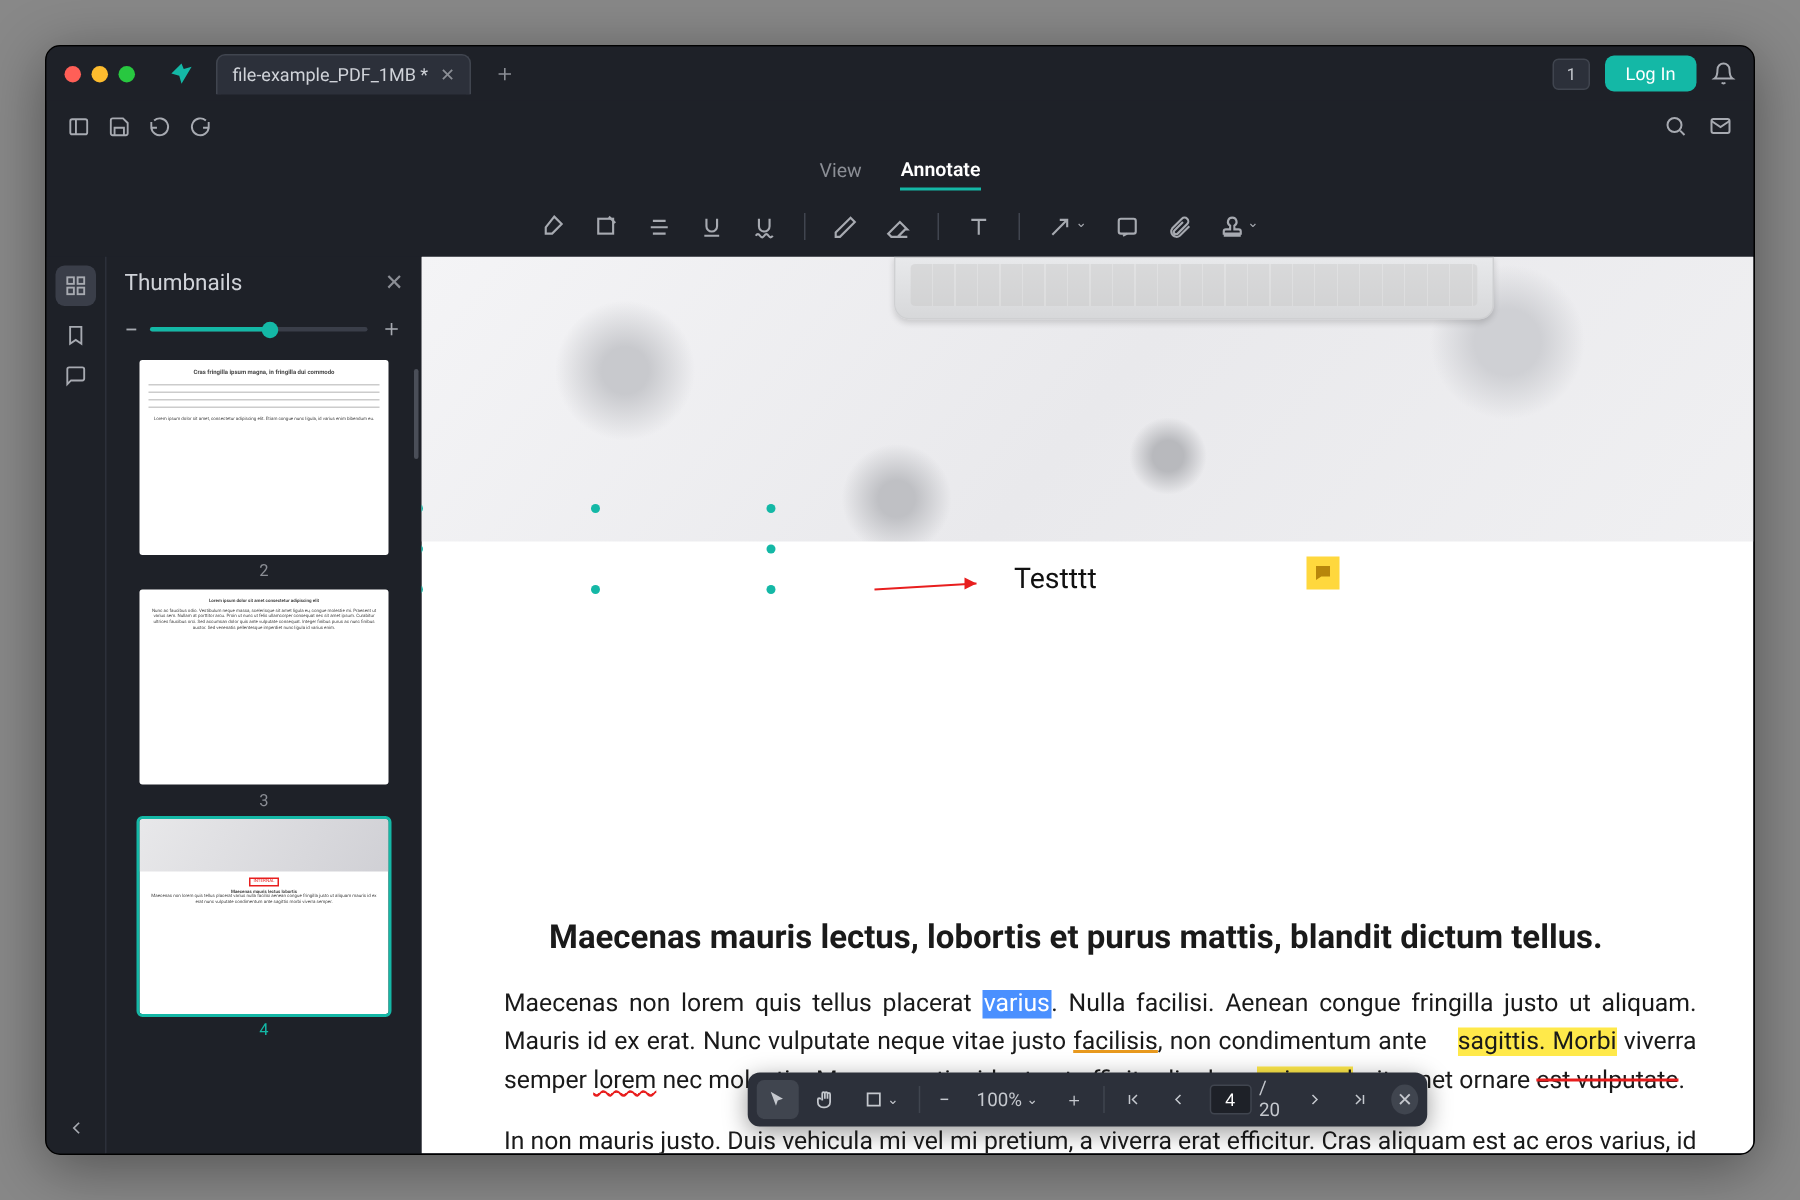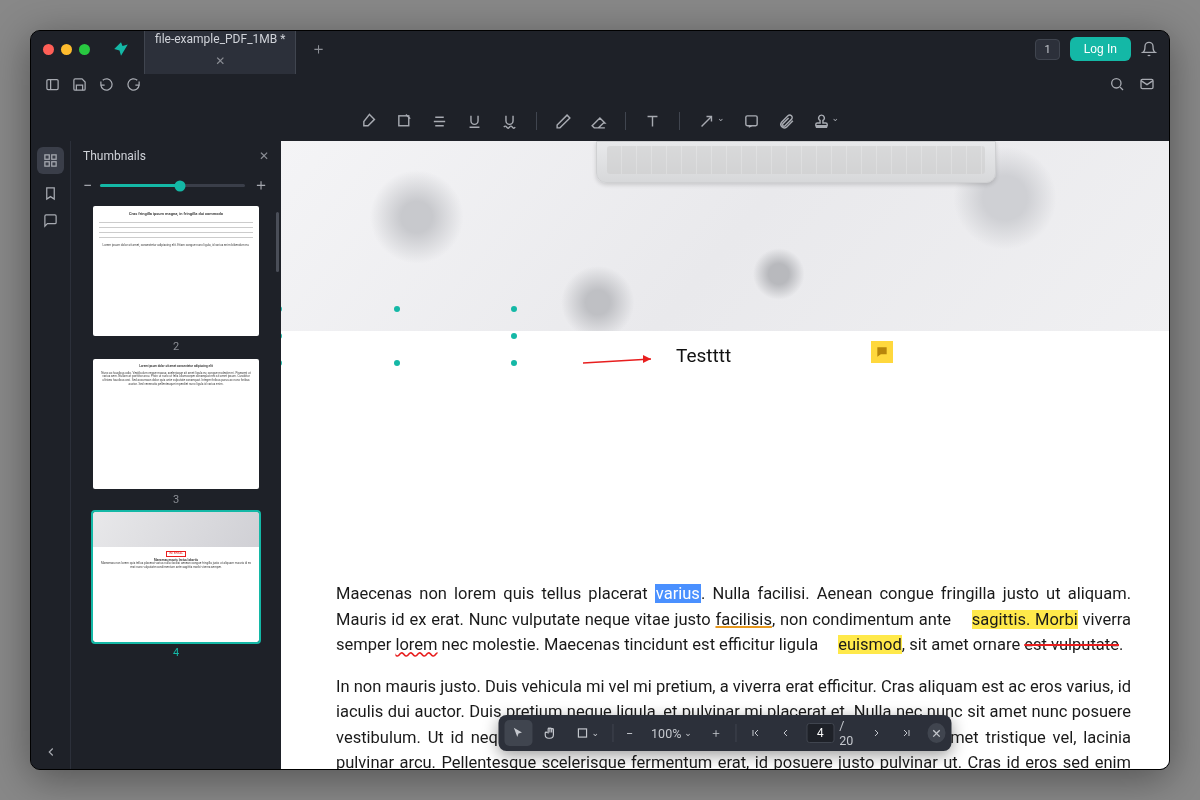--- a/index.html
+++ b/index.html
@@ -3,40 +3,40 @@
 <meta charset="utf-8">
 <style>
   * { box-sizing: border-box; margin: 0; padding: 0; }
   body { font-family: -apple-system, BlinkMacSystemFont, "Segoe UI", Roboto, sans-serif; background: #888; display:flex; align-items:center; justify-content:center; height:100vh;}
   .window { width:1140px; height:740px; background:#1e2128; border-radius:10px; overflow:hidden; display:flex; flex-direction:column; box-shadow:0 8px 40px rgba(0,0,0,0.4); position:relative; border:1px solid #000;}
   .titlebar { height:36px; background:#1e2128; display:flex; align-items:center; padding:0 12px; gap:8px;}
   .traffic { display:flex; gap:7px; margin-right:8px;}
   .traffic span { width:11px; height:11px; border-radius:50%; display:block;}
   .tr-close{background:#ff5f57;} .tr-min{background:#febc2e;} .tr-max{background:#28c840;}
   .logo { width:18px; height:18px; color:#14b8a6; margin:0 6px;}
-  .tab { background:#2c303a; border-radius:6px 6px 0 0; padding:6px 10px; font-size:12px; color:#d0d3d9; display:flex; align-items:center; gap:8px; border:1px solid #40454f; border-bottom:none;flex-direction:column;}
+  .tab { background:#2c303a; border-radius:6px 6px 0 0; padding:6px 10px; font-size:12px; color:#d0d3d9; display:flex; align-items:center; gap:8px; border:1px solid #40454f; border-bottom:none;}
   .tab-close{color:#8b8e95; cursor:pointer;}
   .new-tab{color:#8b8e95; margin-left:6px; cursor:pointer;}
   .title-right{margin-left:auto; display:flex; align-items:center; gap:10px;}
   .badge{background:#2c303a; color:#c5c8ce; font-size:11px; padding:3px 8px; border-radius:4px; border:1px solid #40454f;}
   .login{background:#14b8a6; color:#fff; font-size:12px; padding:5px 14px; border-radius:6px; border:none; cursor:pointer; font-weight:500;}
   .icon-btn{color:#a7aab1; cursor:pointer; display:flex;}
   .toolbar1{height:34px; display:flex; align-items:center; padding:0 14px; gap:12px;}
   .toolbar1 .right{margin-left:auto; display:flex; gap:14px;}
   .tabs-row{display:flex; justify-content:center; gap:26px; height:30px; align-items:center;}
   .mtab{font-size:13px; color:#8b8e95; cursor:pointer; padding-bottom:4px;}
   .mtab.active{color:#fff; font-weight:600; border-bottom:2px solid #14b8a6;}
   .toolbar2{height:40px; display:flex; align-items:center; justify-content:center; gap:18px; color:#a7aab1;}
   .tb-div{width:1px; height:18px; background:#40454f;}
   .body{flex:1; display:flex; overflow:hidden;}
   .leftbar{width:40px; background:#1e2128; border-right:1px solid #2c303a; display:flex; flex-direction:column; align-items:center; padding-top:6px; gap:12px; color:#a7aab1; position:relative;}
   .leftbar .sel{background:#3a3e49; border-radius:6px; padding:6px;}
   .leftbar .collapse{position:absolute; bottom:10px;}
   .thumbs{width:210px; background:#1e2128; display:flex; flex-direction:column;}
-  .thumbs-head{display:flex; align-items:center; padding:8px 12px; font-size:12px; color:#d0d3d9;}
+  .thumbs-head{display:flex; align-items:center; padding:8px 12px; font-size:15px; color:#d0d3d9;}
   .thumbs-head .x{margin-left:auto; color:#8b8e95; cursor:pointer;}
   .zoom-row{display:flex; align-items:center; padding:4px 12px 10px; gap:8px; color:#a7aab1;}
   .zslider{flex:1; height:3px; background:#3a3e49; border-radius:2px; position:relative;}
   .zslider .fill{position:absolute; left:0; top:0; bottom:0; width:55%; background:#14b8a6; border-radius:2px;}
   .zslider .knob{position:absolute; left:55%; top:50%; width:11px; height:11px; background:#14b8a6; border-radius:50%; transform:translate(-50%,-50%);}
   .thumb-list{flex:1; overflow:auto; padding:0 22px 10px; position:relative;}
   .thumb-list::-webkit-scrollbar{width:6px;} .thumb-list::-webkit-scrollbar-thumb{background:#3a3e49; border-radius:3px;}
   .thumb-list .sb-ind{position:absolute; right:2px; top:6px; width:3px; height:60px; background:#4a4e58; border-radius:2px;}
   .thumb{margin-bottom:6px; text-align:center;}
   .thumb .pg{background:#fff; height:130px; border-radius:2px; font-size:3px; color:#444; padding:6px; line-height:1.2; overflow:hidden; position:relative;}
@@ -145,20 +145,24 @@
         </span>
       <span class="icon-btn">
           <svg width="16" height="16" viewBox="0 0 24 24" fill="none" stroke="currentColor" stroke-width="2">
             <rect x="3" y="5" width="18" height="14" rx="2"></rect>
             <polyline points="3 7 12 13 21 7"></polyline>
           </svg>
         </span>
     </div>
   </div>
 
+  <div class="tabs-row">
+    <span class="mtab">View</span>
+    <span class="mtab active">Annotate</span>
+  </div>
 
   <div class="toolbar2">
     <span class="icon-btn">
         <svg width="17" height="17" viewBox="0 0 24 24" fill="none" stroke="currentColor" stroke-width="2">
           <path d="M12 2l7 7-9 9H4v-6z"></path>
         </svg>
       </span>
     <span class="icon-btn">
         <svg width="17" height="17" viewBox="0 0 24 24" fill="none" stroke="currentColor" stroke-width="2">
           <rect x="4" y="4" width="14" height="14"></rect>
@@ -311,20 +315,21 @@
             <polygon points="70,8 62,4 62,12" fill="#e81e1e"></polygon>
           </svg>
         <div class="txt">Testttt</div>
         <div class="note">
             <svg viewBox="0 0 24 24">
               <path d="M4 4h16v12H10l-6 4z"></path>
             </svg>
           </div>
 
         <div class="content">
+          <h2>Maecenas mauris lectus, lobortis et purus mattis, blandit dictum tellus.</h2>
           <p>
             <span>Maecenas non lorem quis tellus placerat </span><span class="hl-blue">varius</span><span>. Nulla facilisi. Aenean congue fringilla justo ut aliquam. Mauris id ex erat. Nunc vulputate neque vitae justo </span><span class="uline">facilisis</span><span>, non condimentum ante </span><span class="hl-yellow">sagittis. Morbi</span><span> viverra semper </span><span class="squig2">lorem</span><span> nec molestie. Maecenas tincidunt est efficitur ligula </span><span class="hl-yellow">euismod</span><span>, sit amet ornare </span><span class="strike">est vulputate</span><span>.</span>
           </p>
           <p>In non mauris justo. Duis vehicula mi vel mi pretium, a viverra erat efficitur. Cras aliquam est ac eros varius, id iaculis dui auctor. Duis pretium neque ligula, et pulvinar mi placerat et. Nulla nec nunc sit amet nunc posuere vestibulum. Ut id neque eget tortor mattis tristique. Donec ante est, blandit sit amet tristique vel, lacinia pulvinar arcu. Pellentesque scelerisque fermentum erat, id posuere justo pulvinar ut. Cras id eros sed enim aliquam lobortis. Sed lobortis nisl ut eros efficitur tincidunt. Cras justo mi, porttitor quis mattis vel, ultricies ut purus. Ut facilisi</p>
         </div>
       </div>
 
       <div class="float-bar">
         <span class="fb-btn sel">
             <svg width="14" height="14" viewBox="0 0 24 24" fill="currentColor">

